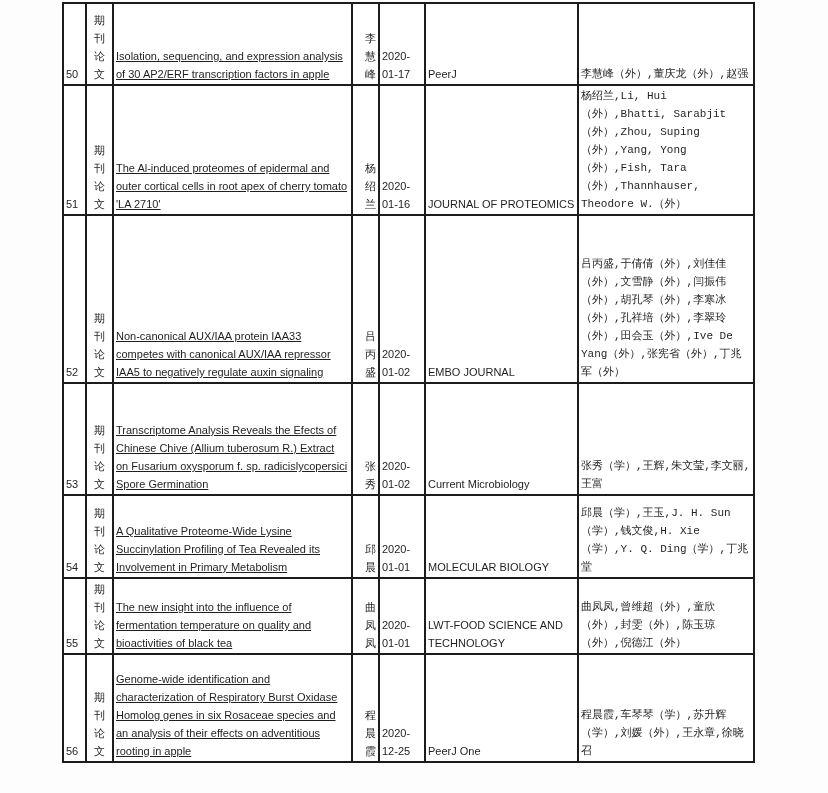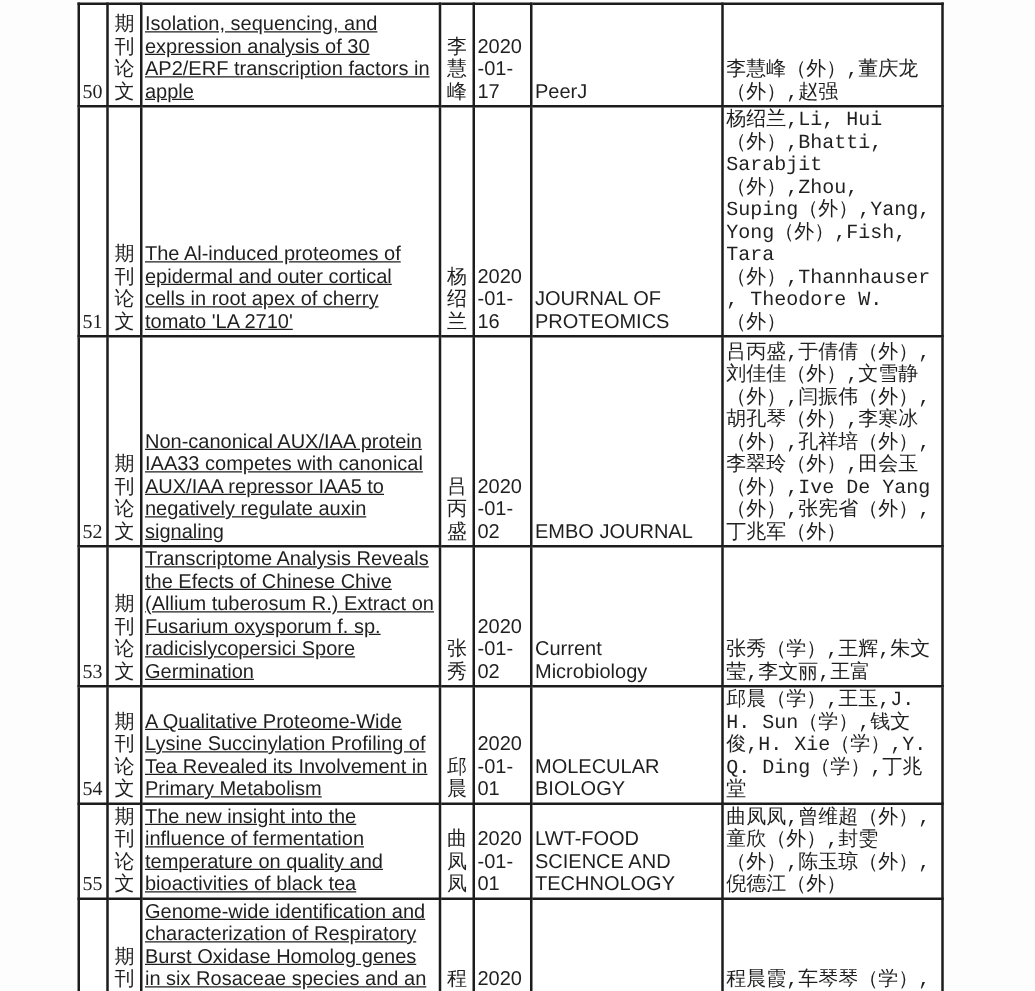--- a/index.html
+++ b/index.html
@@ -21,28 +21,28 @@
     top: 2px;
     border-collapse: collapse;
     table-layout: fixed;
     width: 691px;
     background: #ffffff;
   }
   table.pubs td {
     border: 2px solid #1c1c1c;
     vertical-align: bottom;
     padding: 1px 2px;
-    font-size: 16px;
+    font-size: 11px;
     line-height: 18px;
     overflow-wrap: break-word;
     word-wrap: break-word;
   }
   td.c-num {
     vertical-align: top;
-    font-family: Liberation Serif, serif;
+    font-family: Liberation Sans, sans-serif;
     font-size: 15px;
     line-height: 17px;
     padding: 2px 1px 1px 3px;
     margin-left: 32px;
   }
   td.c-type {
     font-size: 15px;
     line-height: 17px;
     text-align: center;
     word-break: break-all;
@@ -50,21 +50,21 @@
   }
   td.c-title {
     font-size: 14.5px;
     line-height: 19px;
     padding: 1px 2px 2px 3px;
     text-decoration: underline;
   }
   td.c-name {
     font-size: 15px;
     line-height: 18px;
-    text-align: center;
+    text-align: right;
     word-break: break-all;
     padding: 2px 1px;
     margin-left: 47px;
   }
   td.c-date {
     font-size: 14px;
     line-height: 19px;
     padding: 1px 1px 2px 3px;
     border-radius: 11px;
   }

